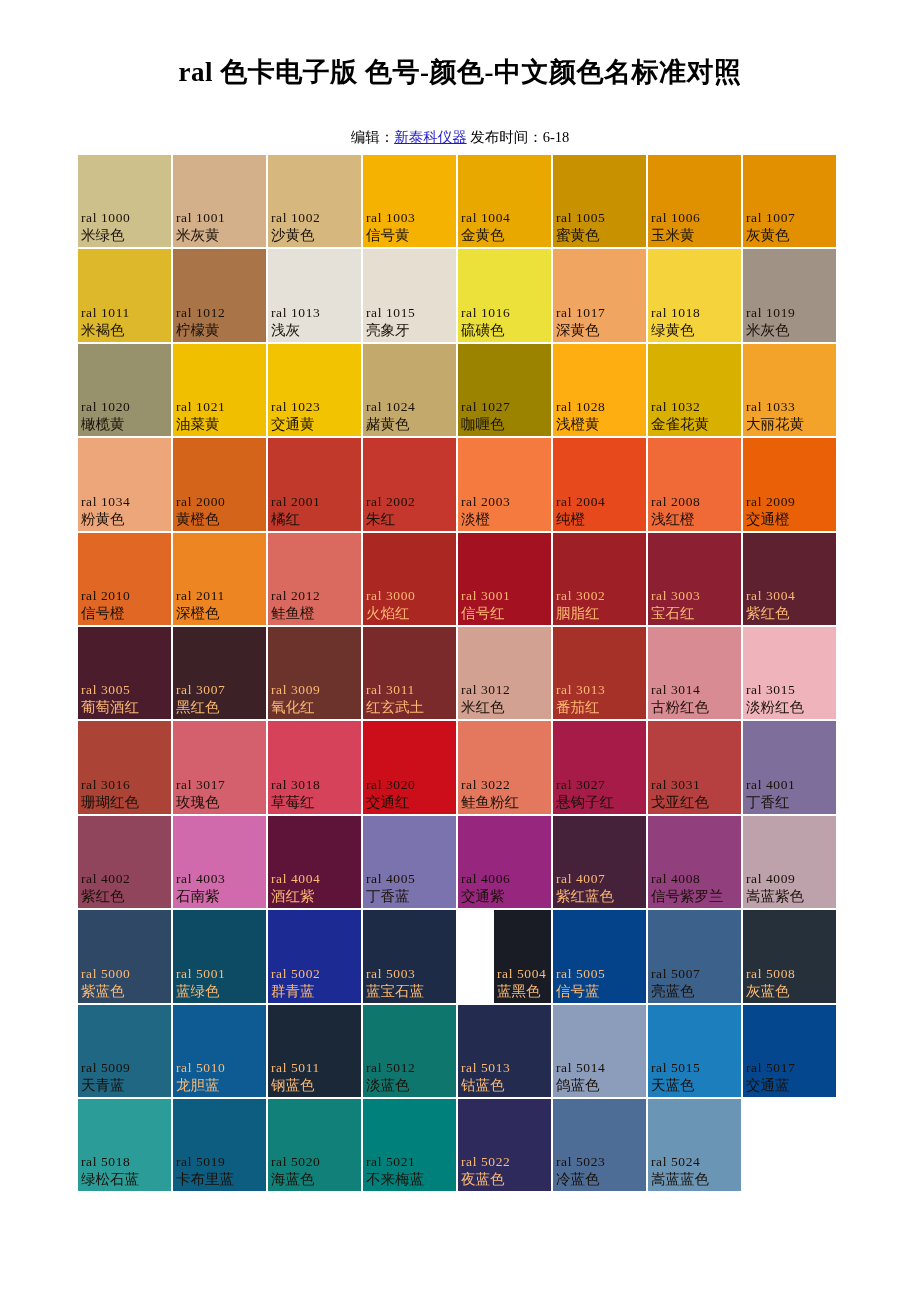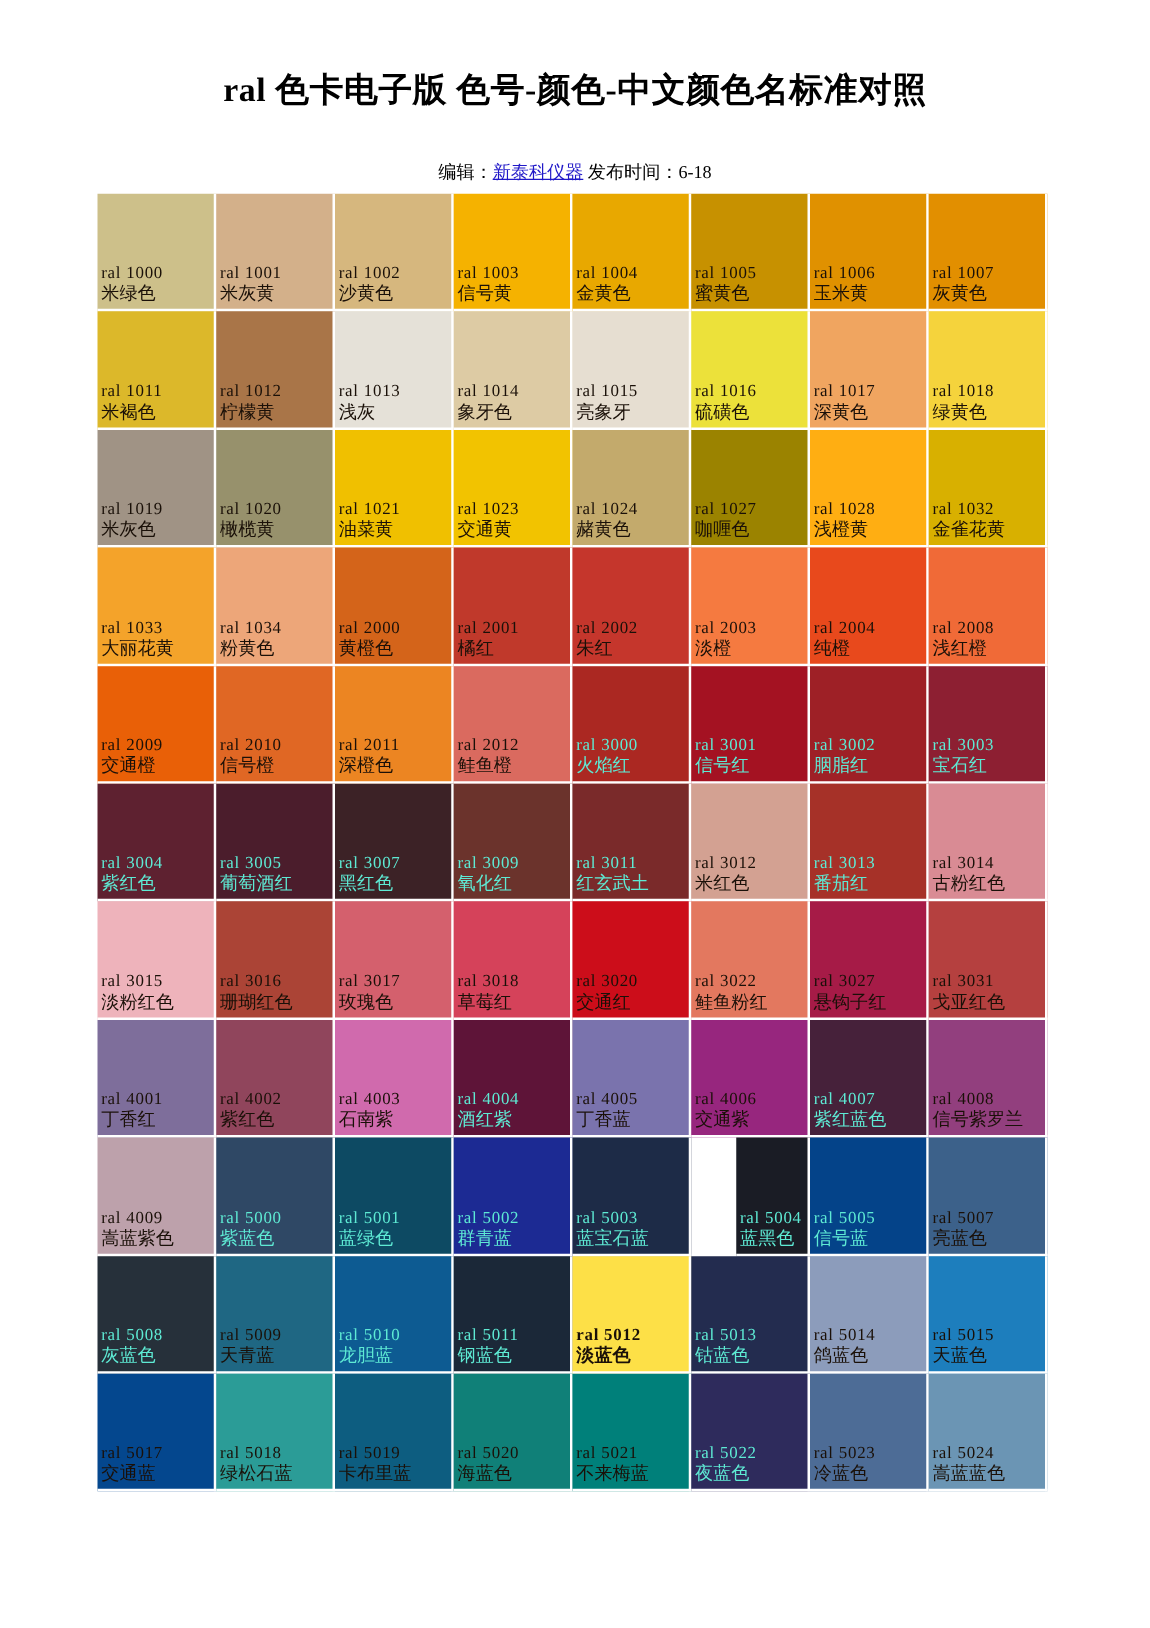--- a/index.html
+++ b/index.html
@@ -98,21 +98,21 @@
   .swatch .cname {
     display: block;
     font-family: "Liberation Serif", "DejaVu Serif", serif;
     font-size: 14.5px;
     line-height: 19px;
     white-space: nowrap;
   }
 
   .swatch.dark .code,
   .swatch.dark .cname {
-    color: #5eead4;
+    color: #fdba74;
   }
   .swatch.light .code,
   .swatch.light .cname {
     color: #1a1008;
   }
 </style>
 </head>
 <body>
 
 <div class="page">
@@ -183,26 +183,20 @@
           <span class="code">ral 1012</span>
           <span class="cname">柠檬黄</span>
         </div>
       </div>
       <div class="swatch light" style="background: rgb(229, 225, 216);">
         <div class="labels">
           <span class="code">ral 1013</span>
           <span class="cname">浅灰</span>
         </div>
       </div>
-      <div class="swatch light" style="background: rgb(221, 203, 164);">
-        <div class="labels">
-          <span class="code">ral 1014</span>
-          <span class="cname">象牙色</span>
-        </div>
-      </div>
       <div class="swatch light" style="background: rgb(230, 222, 209);">
         <div class="labels">
           <span class="code">ral 1015</span>
           <span class="cname">亮象牙</span>
         </div>
       </div>
       <div class="swatch light" style="background: rgb(236, 225, 58);">
         <div class="labels">
           <span class="code">ral 1016</span>
           <span class="cname">硫磺色</span>
@@ -573,21 +567,21 @@
           <span class="code">ral 5010</span>
           <span class="cname">龙胆蓝</span>
         </div>
       </div>
       <div class="swatch dark" style="background: rgb(27, 40, 56);">
         <div class="labels">
           <span class="code">ral 5011</span>
           <span class="cname">钢蓝色</span>
         </div>
       </div>
-      <div class="swatch light" style="background: #fde047; font-weight: bold;">
+      <div class="swatch light" style="background: #0f766e;">
         <div class="labels">
           <span class="code">ral 5012</span>
           <span class="cname">淡蓝色</span>
         </div>
       </div>
       <div class="swatch dark" style="background: rgb(35, 44, 79);">
         <div class="labels">
           <span class="code">ral 5013</span>
           <span class="cname">钴蓝色</span>
         </div>

